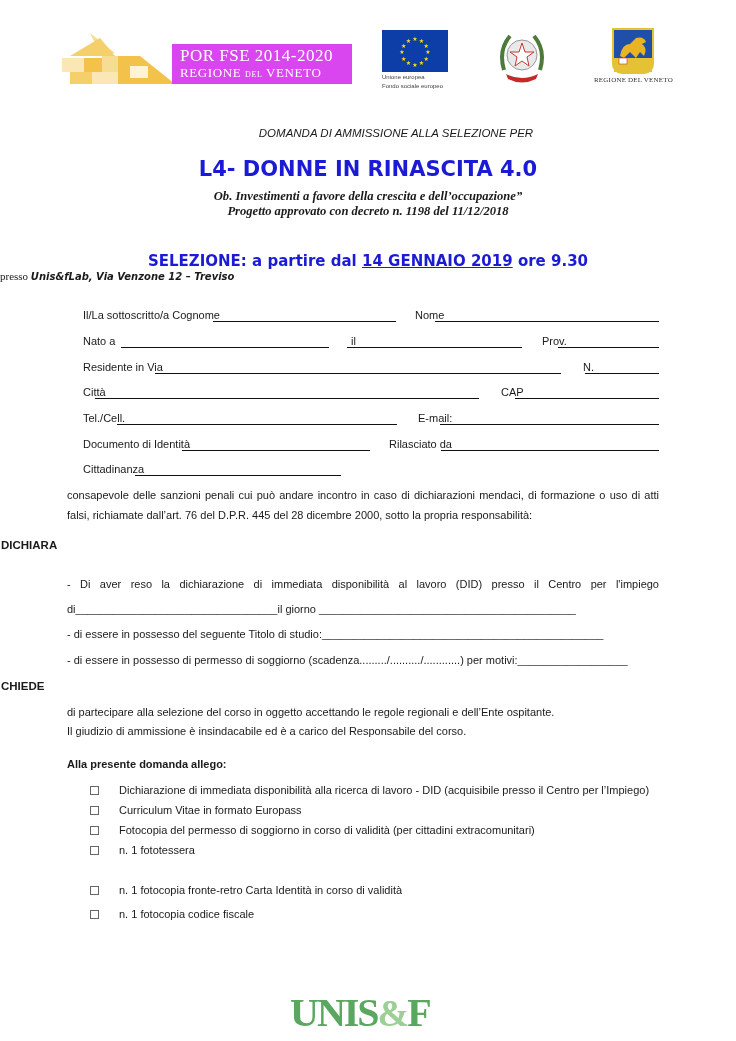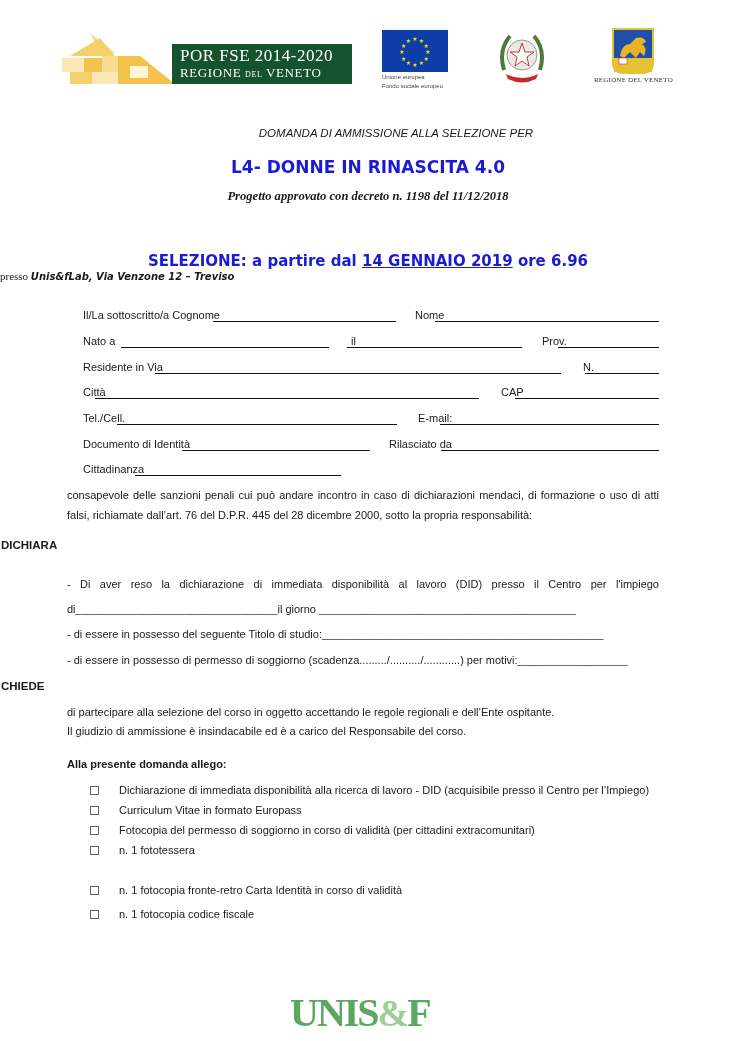--- a/index.html
+++ b/index.html
@@ -3,39 +3,39 @@
   <meta charset="utf-8">
   <style>
     html, body { margin: 0; padding: 0; background: #ffffff; }
     body { width: 736px; height: 1041px; position: relative; overflow: hidden;
            font-family: "Liberation Sans", sans-serif; color: #1a1a1a; }
     .abs { position: absolute; }
 
     
     .por-logo { left: 60px; top: 28px; width: 295px; height: 60px; }
     .por-banner { position: absolute; left: 112px; top: 16px; width: 180px; height: 40px;
-                  background: #14532d; color: #fff; font-family: "Liberation Serif", serif;
+                  background: #d946ef; color: #fff; font-family: "Liberation Serif", serif;
                   line-height: 1; }
     .por-banner .l1 { position: absolute; left: 8px; top: 3px; font-size: 17px; letter-spacing: 0.5px; white-space: nowrap; }
     .por-banner .l2 { position: absolute; left: 8px; top: 22px; font-size: 13px; letter-spacing: 0.6px; white-space: nowrap; }
     .por-banner .l2 small { font-size: 8px; }
 
     .eu-logo { left: 382px; top: 30px; width: 68px; height: 60px; }
     .eu-flag { width: 66px; height: 42px; background: #0d3ea8; position: relative; }
     .eu-caption { font-size: 6px; color: #444; line-height: 7px; margin-top: 2px; white-space: nowrap; }
 
     .it-logo { left: 496px; top: 28px; width: 52px; height: 60px; }
     .ve-logo { left: 594px; top: 28px; width: 78px; height: 62px; text-align: center; }
     .ve-shield { width: 42px; height: 46px; margin: 0 auto; background: #1f4fa8; border: 2px solid #e4c234;
                  border-radius: 0 0 10px 10px; position: relative; box-sizing: border-box; }
     .ve-caption { font-family: "Liberation Serif", serif; font-size: 7px; color: #333; margin-top: 2px; white-space: nowrap; letter-spacing: 0.2px; }
 
     
     .intro { left: 0; width: 736px; top: 127px; text-align: center; font-size: 11.5px; font-style: italic; padding-left: 28px; }
-    .course-title { left: 0; width: 736px; top: 157px; text-align: center; font-size: 17px; font-weight: bold;
+    .course-title { left: 0; width: 736px; top: 157px; text-align: center; font-size: 21px; font-weight: bold;
                     color: #1b1bd6; font-family: "DejaVu Sans", sans-serif; }
     .program { left: 0; width: 736px; top: 189px; text-align: center; font-family: "Liberation Serif", serif;
                font-style: italic; font-weight: bold; font-size: 12.6px; line-height: 15px; }
     .selezione { left: 0; width: 736px; top: 252px; text-align: center; font-size: 15px; font-weight: bold;
                  color: #1b1bd6; font-family: "DejaVu Sans", sans-serif; white-space: nowrap; }
     .selezione .date { text-decoration: underline; }
     .presso { left: 0; width: 736px; top: 270px; font-size: 11px; white-space: nowrap; }
     .presso .pl { font-family: "Liberation Serif", serif; }
     .presso .addr { font-family: "DejaVu Sans", sans-serif; font-style: italic; font-weight: bold; font-size: 10px; }
 
@@ -117,23 +117,24 @@
       <path d="M6,26 Q8,14 16,14 L22,8 Q30,6 32,12 L28,14 Q34,18 30,26 L26,22 L22,28 L16,22 L10,28 Z" fill="#e8b325"></path>
       <rect x="5" y="28" width="8" height="6" fill="#fff" stroke="#c33" stroke-width="0.6"></rect>
     </svg>
   </div>
   <div class="ve-caption">REGIONE DEL VENETO</div>
 </div>
 
 <div class="abs intro">DOMANDA DI AMMISSIONE ALLA SELEZIONE PER</div>
 <div class="abs course-title">L4- DONNE IN RINASCITA 4.0</div>
 <div class="abs program">
+  <div>Ob. Investimenti a favore della crescita e dell’occupazione”</div>
   <div>Progetto approvato con decreto n. 1198 del  11/12/2018</div>
 </div>
-<div class="abs selezione"><span>SELEZIONE: a partire dal </span><span class="date">14 GENNAIO 2019</span><span> ore 6.96</span></div>
+<div class="abs selezione"><span>SELEZIONE: a partire dal </span><span class="date">14 GENNAIO 2019</span><span> ore 9.30</span></div>
 <div class="abs presso"><span class="pl">presso </span><span class="addr">Unis&amp;fLab, Via Venzone 12 – Treviso</span></div>
 
 <div class="row" style="top:309px">
   <span class="lbl" style="left:0">Il/La sottoscritto/a Cognome</span>
   <span class="line" style="left:146px;width:183px"></span>
   <span class="lbl" style="left:332px">Nome</span>
   <span class="line" style="left:368px;width:224px"></span>
 </div>
 <div class="row" style="top:335px">
   <span class="lbl" style="left:0">Nato a</span>

